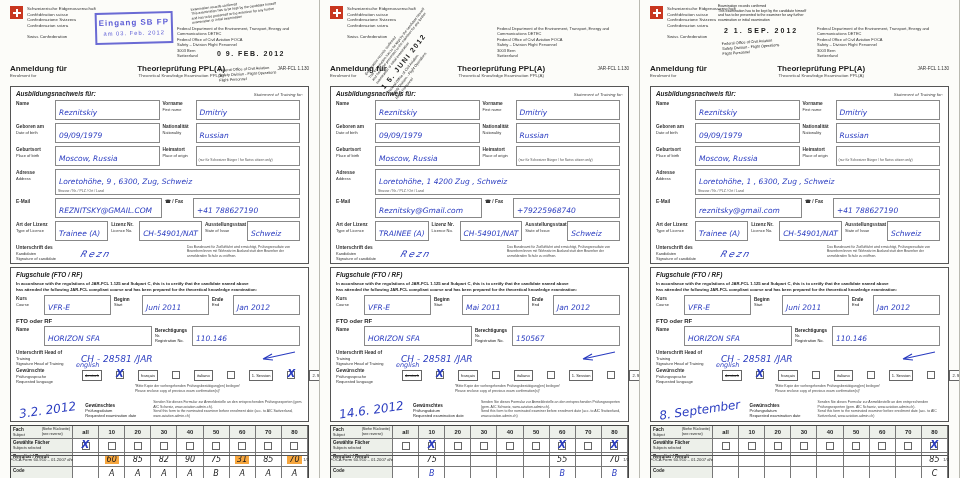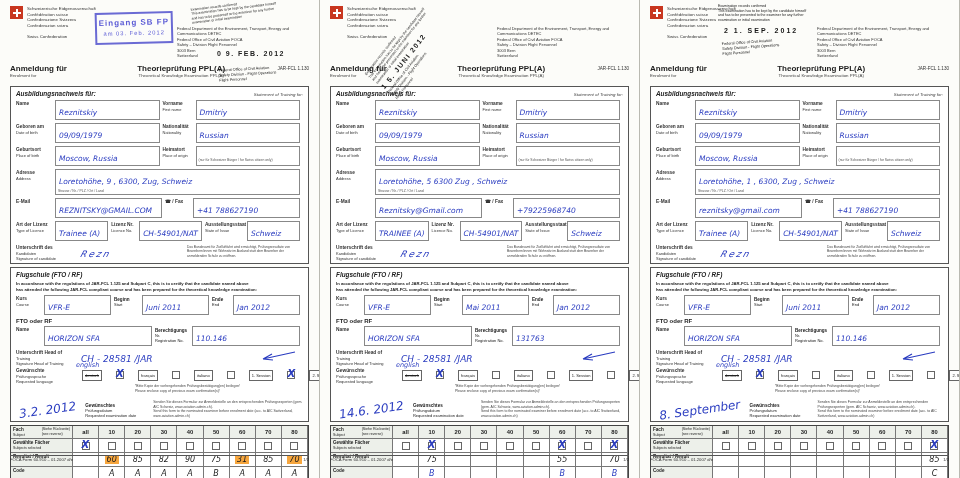--- a/index.html
+++ b/index.html
@@ -506,21 +506,21 @@
 Place of birth</div>
       <div class="fbox"><span class="hw">Moscow, Russia</span></div>
       <div class="lab pre w30">Heimatort
 Place of origin</div>
       <div class="fbox"><span class="pnote">(nur für Schweizer Bürger / for Swiss citizen only)</span></div>
     </div>
     <div class="frow">
       <div class="lab pre w36">Adresse
 Address</div>
       <div class="fbox">
-        <span class="hw">Loretohöhe, 5  6300 Zug , Schweiz</span>
+        <span class="hw">Loretohöhe, 1  4200 Zug , Schweiz</span>
         <div class="pnote">Strasse / Nr. / PLZ / Ort / Land</div>
       </div>
     </div>
     <div class="frow">
       <div class="lab pre w36">E-Mail</div>
       <div class="fbox"><span class="hw">Reznitsky@Gmail.com</span></div>
       <div class="lab pre w26">☎ / Fax</div>
       <div class="fbox"><span class="hw">+79225968740</span></div>
     </div>
     <div class="frow">
@@ -558,21 +558,21 @@
       <div class="mini pre" style="width:20px">Ende
 End</div>
       <div class="fbox"><span class="hw">Jan 2012</span></div>
     </div>
     <div class="ftoline">FTO oder RF</div>
     <div class="frow">
       <div class="lab pre w26">Name</div>
       <div class="fbox"><span class="hw">HORIZON SFA</span></div>
       <div class="mini pre" style="width:36px">Berechtigungs Nr.
 Registration No.</div>
-      <div class="fbox"><span class="hw">131763</span></div>
+      <div class="fbox"><span class="hw">150567</span></div>
     </div>
     <div class="frow" style="min-height:14px">
       <div class="lab pre" style="width:62px">Unterschrift Head of Training
 Signature Head of Training</div>
       <div style="flex:1;position:relative">
         <span class="hw" style="font-size:9px">CH - 28581 /JAR</span>
         <svg class="arrow" width="42" height="12" viewBox="0 0 42 12">
           <path d="M40 2 L8 9 M8 9 L17 4 M8 9 L18 10" stroke="#2a3cc0" stroke-width="1.2" fill="none"></path>
         </svg>
       </div>

